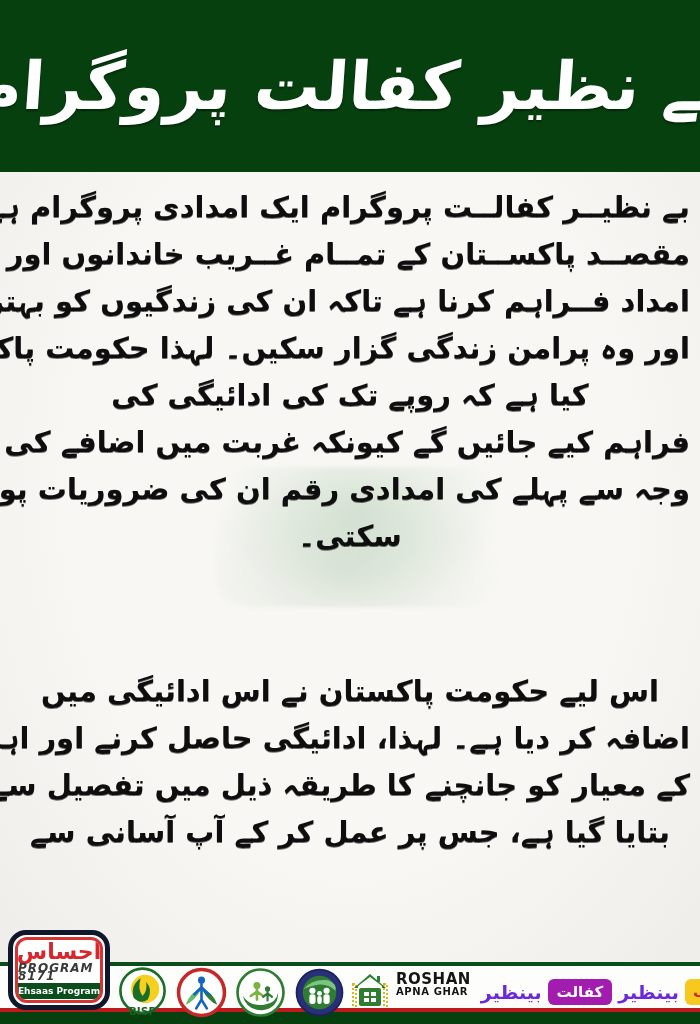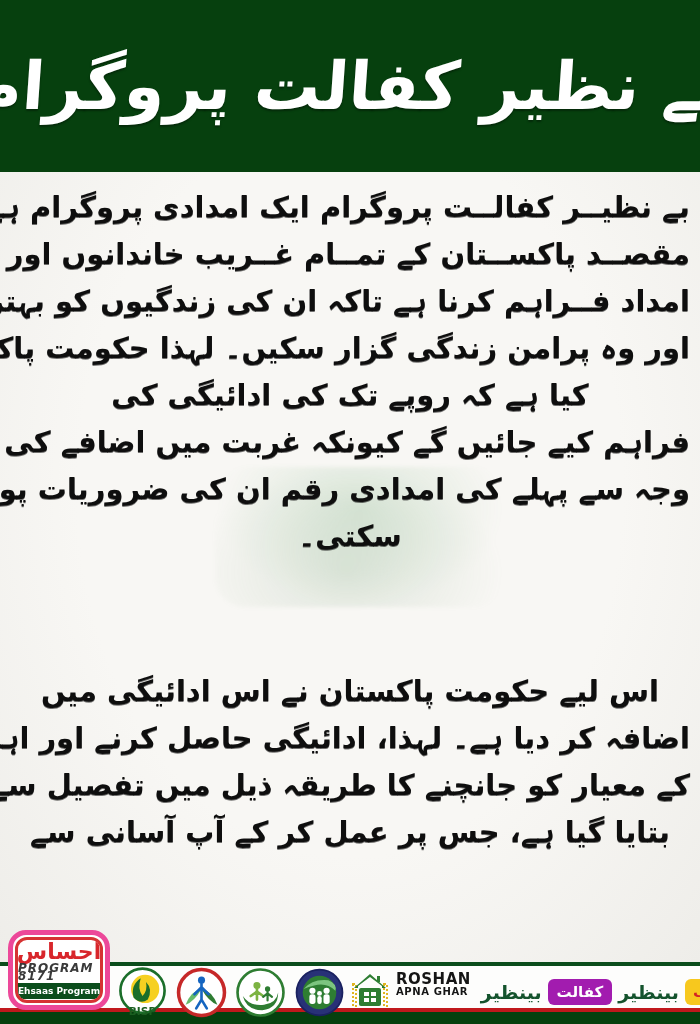--- a/index.html
+++ b/index.html
@@ -27,41 +27,41 @@
          text-shadow:0 1px 0 rgba(0,0,0,.55);}
 
   
   .footer-band{position:absolute;left:0;top:962px;width:700px;height:46px;background:#fdfdfc;
                border-top:4px solid #0b4d1c;box-sizing:border-box;}
   .footer-redline{position:absolute;left:0;top:1008px;width:700px;height:4px;background:#c0181c;}
   .footer-greenstrip{position:absolute;left:0;top:1012px;width:700px;height:12px;background:#06400e;}
 
   
   .ehsaas-card{position:absolute;left:8px;top:930px;width:102px;height:80px;background:#ffffff;
-               border:5px solid #ec4899;border-radius:18px;box-sizing:border-box;z-index:5;overflow:hidden;}
+               border:5px solid #0f172a;border-radius:18px;box-sizing:border-box;z-index:5;overflow:hidden;}
   .ehsaas-inner{position:absolute;inset:2px;border:3px solid #d63333;border-radius:12px;
                 display:flex;flex-direction:column;align-items:center;justify-content:flex-start;overflow:hidden;}
   .ehsaas-urdu{color:#d8262b;font-size:22px;font-weight:700;line-height:24px;direction:rtl;margin-top:0px;}
   .ehsaas-program-line{font-size:12px;font-weight:700;color:#3a3a3a;letter-spacing:1px;line-height:8px;font-style:italic;}
   .ehsaas-pill{margin-top:3px;background:#0b4d1c;color:#ffffff;font-size:9px;font-weight:700;
                border-radius:9px;padding:3px 7px;line-height:10px;white-space:nowrap;}
   .ehsaas-stripe{margin-top:3px;width:78px;height:9px;border-radius:5px;overflow:hidden;}
   .ehsaas-stripe .red{height:5px;background:#c62828;border-radius:5px 5px 0 0;}
   .ehsaas-stripe .blue{height:4px;background:#283593;border-radius:0 0 5px 5px;}
 
   
   .logo-row{position:absolute;left:116px;top:964px;width:582px;height:56px;
             display:flex;align-items:center;gap:6px;z-index:4;}
   .circle-logo{flex:0 0 auto;width:53px;height:53px;}
   .roshan{display:flex;align-items:flex-start;gap:8px;flex:0 0 auto;}
   .roshan-text{display:flex;flex-direction:column;line-height:1;}
   .roshan-l1{font-size:15px;font-weight:800;color:#151515;letter-spacing:.5px;}
   .roshan-l2{font-size:10px;font-weight:800;color:#151515;letter-spacing:.6px;}
   .badge-row{display:flex;align-items:center;gap:6px;direction:ltr;flex:0 0 auto;margin-left:4px;}
-  .benazir-word{color:#14532d;font-size:19px;font-weight:800;direction:rtl;white-space:nowrap;}
+  .benazir-word{color:#6d28d9;font-size:19px;font-weight:800;direction:rtl;white-space:nowrap;}
   .badge{border-radius:6px;font-weight:800;white-space:nowrap;direction:rtl;}
   .badge-green{background:#a21caf;color:#ffffff;font-size:15px;padding:4px 9px;}
   .badge-yellow{background:#f7c81e;color:#d32424;font-size:15px;padding:4px 8px;}
 </style>
 </head>
 <body>
 
 <div class="page">
 
   <div class="header">

